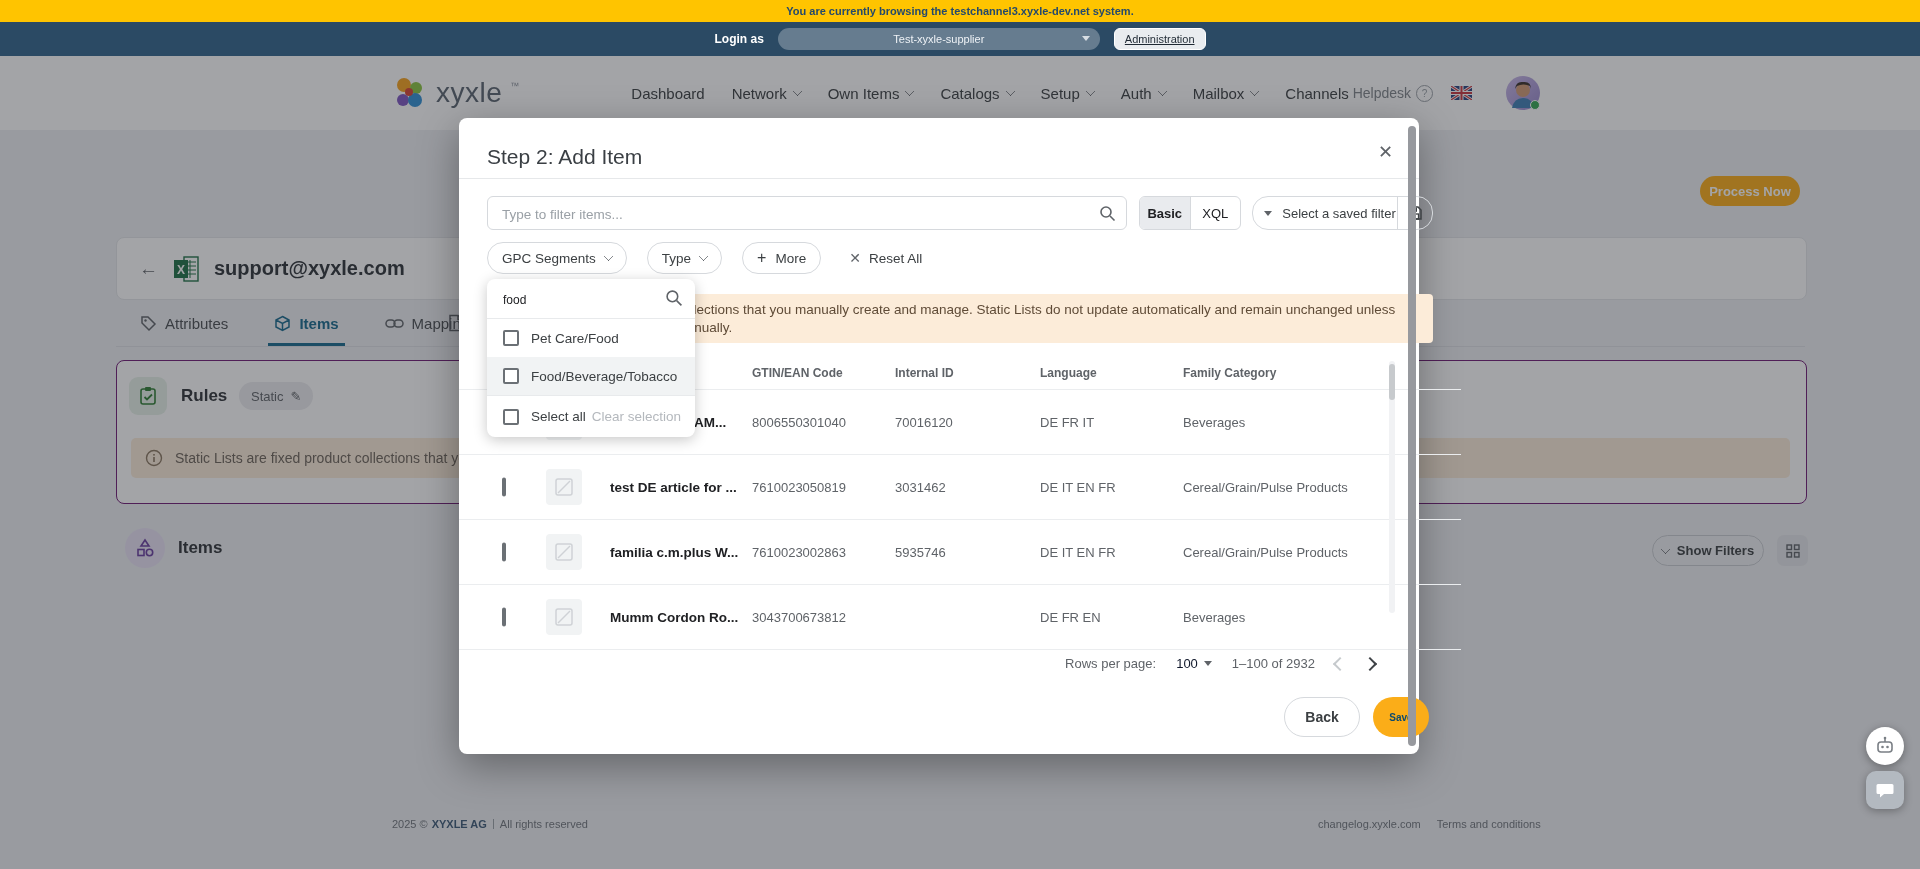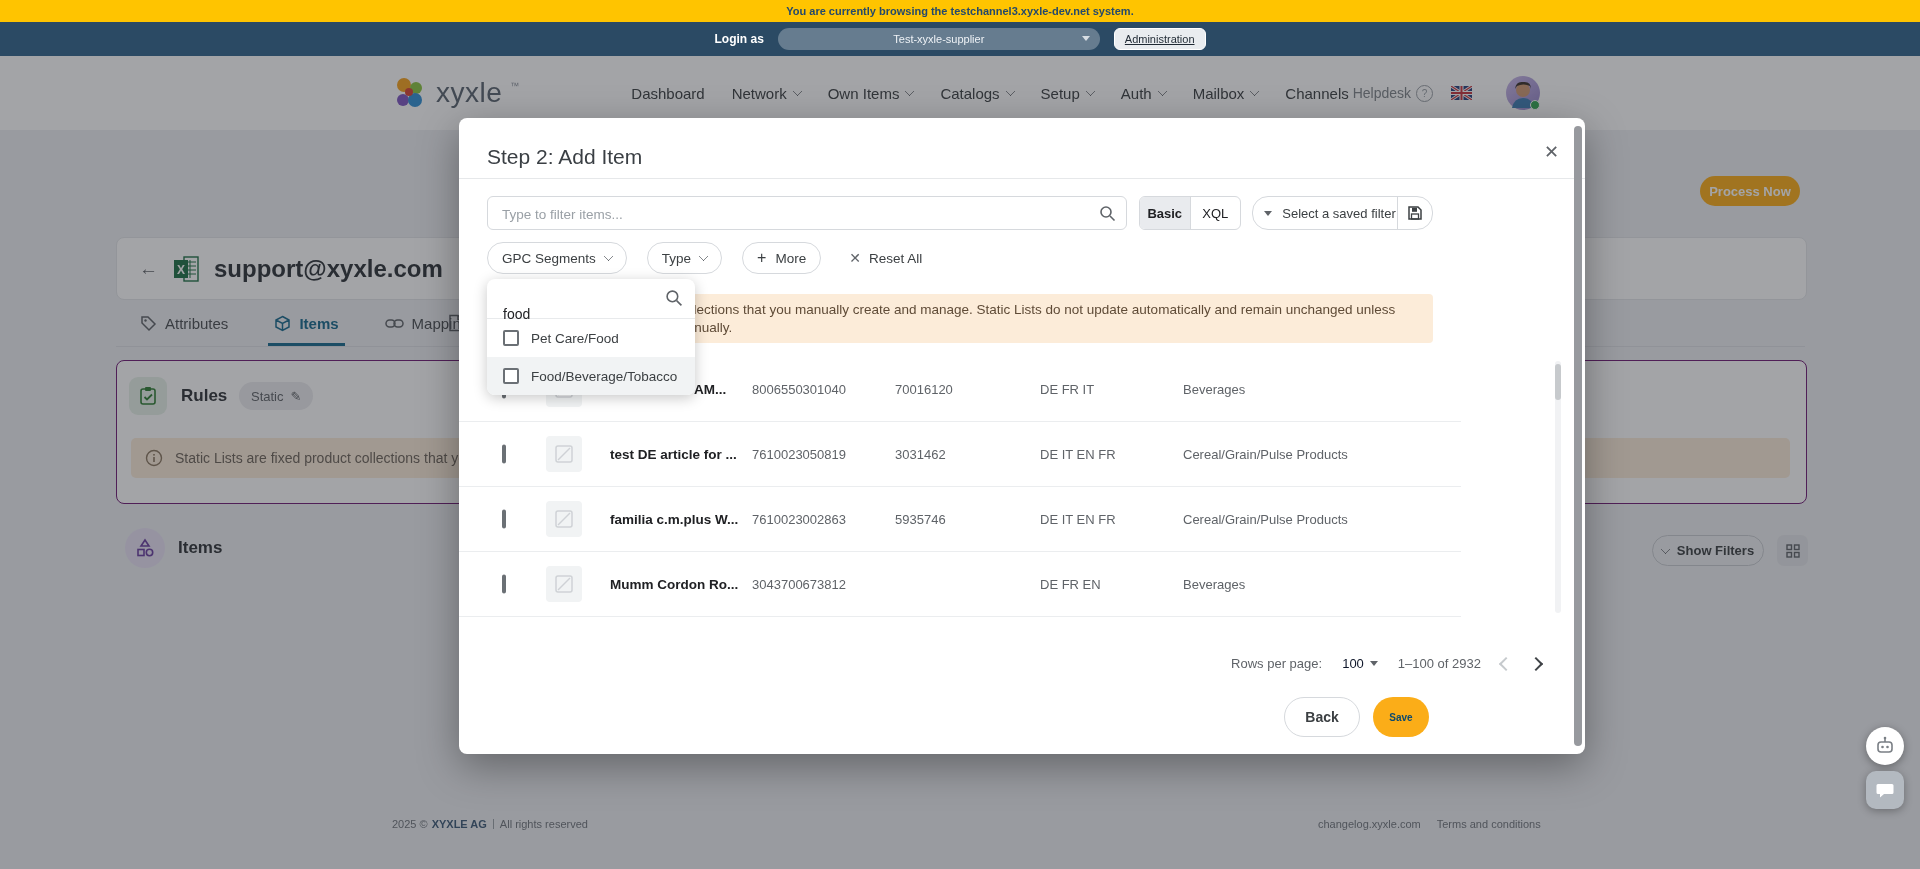--- a/index.html
+++ b/index.html
@@ -35,21 +35,21 @@
   .avatar{width:34px;height:34px;border-radius:50%;background:linear-gradient(135deg,#c9b8e8,#9787cd);
     position:relative;margin-left:16px;cursor:pointer;}
   .avatar .dot{position:absolute;right:0;bottom:0;width:8px;height:8px;background:#34a853;border:1.5px solid #fff;border-radius:50%;}
   
   .process-now{position:absolute;left:1700px;top:176px;width:100px;height:30px;background:#fbad18;border-radius:15px;
     color:#fff;font-weight:bold;font-size:13px;display:flex;align-items:center;justify-content:center;z-index:10;cursor:pointer;}
   .header-card{position:absolute;left:116px;top:237px;width:1689px;height:61px;background:#fff;
     border:1px solid #e3e5e8;border-radius:8px;display:flex;align-items:center;z-index:10;}
   .back-arrow{margin-left:22px;font-size:19px;color:#5f6368;cursor:pointer;}
   .excel-ic{margin-left:14px;}
-  .mailbox-title{margin-left:14px;font-size:24px;font-weight:bold;color:#2e3338;}
+  .mailbox-title{margin-left:14px;font-size:20px;font-weight:bold;color:#2e3338;}
   .tabs{position:absolute;left:140px;top:300px;height:46px;display:flex;gap:46px;align-items:center;z-index:10;
     font-size:15px;color:#4a4e52;}
   .tab{display:flex;align-items:center;gap:8px;position:relative;height:100%;cursor:pointer;}
   .tab.active{color:#17698d;font-weight:bold;}
   .tab.active::after{content:"";position:absolute;left:-6px;right:-6px;bottom:0;height:3px;background:#17698d;}
   .tabs-line{position:absolute;left:116px;top:346px;width:1689px;height:1px;background:#dfe1e5;z-index:9;}
   .hidden-tab-ic{position:absolute;left:447px;top:314px;z-index:10;}
   .rules-card{position:absolute;left:116px;top:360px;width:1689px;height:142px;background:#fff;border-radius:8px;
     border:1px solid #701a75;z-index:10;}
   .rules-icon{position:absolute;left:12px;top:16px;width:38px;height:38px;background:#e7f2e9;border-radius:9px;
@@ -70,21 +70,21 @@
   .grid-btn{position:absolute;left:1777px;top:535px;width:31px;height:31px;background:#e4e6ea;border-radius:7px;
     display:flex;align-items:center;justify-content:center;z-index:10;cursor:pointer;}
   .pf-left{position:absolute;left:392px;top:818px;font-size:11px;color:#70757c;z-index:10;display:flex;gap:4px;align-items:center;}
   .pf-left b{color:#3d5a77;}
   .pf-sep{border-left:1px solid #9aa0a6;height:10px;margin:0 2px;}
   .pf-right{position:absolute;left:1318px;top:818px;font-size:11px;color:#70757c;z-index:10;display:flex;gap:16px;}
   .pf-right span{cursor:pointer;}
   
   .overlay{position:absolute;left:0;top:56px;width:100%;height:813px;background:rgba(36,38,46,.42);z-index:40;}
   
-  .modal{position:absolute;left:459px;top:118px;width:1126px;height:636px;background:#fff;border-radius:8px;
+  .modal{position:absolute;left:459px;top:118px;width:960px;height:636px;background:#fff;border-radius:8px;
     box-shadow:0 12px 40px rgba(0,0,0,.35);z-index:100;}
   .modal-scroll{position:absolute;right:3px;top:8px;width:8px;height:620px;background:#97999e;border-radius:4px;z-index:30;}
   .m-title{position:absolute;left:28px;top:27px;font-size:21px;font-weight:500;color:#3a3f44;}
   .m-close{position:absolute;right:26px;top:25px;font-size:18px;color:#5f6368;cursor:pointer;line-height:1;}
   .m-divider{position:absolute;left:0;top:60px;width:100%;height:1px;background:#e6e8ea;}
   .m-search{position:absolute;left:28px;top:78px;width:640px;height:34px;border:1px solid #d6d9dd;border-radius:6px;box-sizing:border-box;}
   .m-search input{position:absolute;left:12px;top:1px;width:590px;height:30px;border:none;outline:none;font-size:13.5px;
     color:#202124;font-family:inherit;background:transparent;}
   .m-search input::placeholder{color:#9aa0a6;}
   .m-search .s-ic{position:absolute;right:10px;top:8px;}
@@ -130,21 +130,21 @@
   .pg-chev.left{transform:rotate(135deg);border-color:#c6cacd;cursor:default;}
   .pg-chev.right{transform:rotate(-45deg);}
   .m-back{position:absolute;left:825px;top:579px;width:76px;height:40px;border:1px solid #d6d9dd;border-radius:20px;
     background:#fff;font-size:14px;font-weight:bold;color:#3c4043;font-family:inherit;cursor:pointer;}
   .m-save{position:absolute;left:914px;top:579px;width:56px;height:40px;border:none;border-radius:20px;
     background:#fbad18;font-size:10px;font-weight:bold;color:#0c4a6e;font-family:Liberation Sans, sans-serif;cursor:pointer;}
   
   .dd{position:absolute;left:28px;top:161px;width:208px;background:#fff;border-radius:8px;z-index:20;
     box-shadow:0 3px 14px rgba(0,0,0,.22);overflow:hidden;}
   .dd-search{position:relative;height:39px;border-bottom:1px solid #e8eaec;}
-  .dd-search .val{position:absolute;left:16px;top:27px;font-size:14px;color:#202124;}
+  .dd-search .val{position:absolute;left:16px;top:14px;font-size:12px;color:#202124;}
   .dd-search .s-ic{position:absolute;right:12px;top:10px;}
   .dd-opt{height:38px;display:flex;align-items:center;cursor:pointer;}
   .dd-opt.hl{background:#f1f3f4;}
   .dd-opt .cb2{margin-left:16px;}
   .cb2{width:16px;height:16px;border:2px solid #6b7075;border-radius:2px;background:#fff;box-sizing:border-box;flex:0 0 auto;cursor:pointer;}
   .dd-opt span{margin-left:12px;font-size:13.5px;color:#3c4043;white-space:nowrap;}
   .dd-foot{height:41px;border-top:1px solid #e8eaec;display:flex;align-items:center;}
   .dd-foot .cb2{margin-left:16px;}
   .dd-foot .sa{margin-left:12px;font-size:13.5px;color:#3c4043;}
   .dd-foot .clear{margin-left:auto;margin-right:14px;font-size:13.5px;color:#b4b8bd;cursor:pointer;}
@@ -387,20 +387,26 @@
         <span class="reset-x">✕</span>
           <span>Reset All</span>
       </div>
     </div>
 
     <div class="m-banner">
       <span>Static Lists are fixed product collections that you manually create and manage. Static Lists do not update automatically and remain unchanged unless items are added or removed manually.</span>
     </div>
 
     <div class="tbl">
+      <div class="trow head">
+        <span class="cell hcell c-gtin">GTIN/EAN Code</span>
+        <span class="cell hcell c-id">Internal ID</span>
+        <span class="cell hcell c-lang">Language</span>
+        <span class="cell hcell c-fam">Family Category</span>
+      </div>
 
       <div class="trow body">
         <span class="cell c-check"><span class="cb"></span></span>
         <span class="cell c-img">
             <span class="imgph">
           <svg width="20" height="20" viewBox="0 0 20 20">
                 <rect x="2" y="2" width="16" height="16" rx="2" fill="none" stroke="#cfd2d6" stroke-width="1.5"></rect>
                 <line x1="4" y1="16" x2="16" y2="4" stroke="#cfd2d6" stroke-width="1.5"></line>
               </svg>
         </span>
@@ -491,20 +497,25 @@
         </svg>
       </div>
       <div class="dd-opt">
         <span class="cb2"></span>
         <span>Pet Care/Food</span>
       </div>
       <div class="dd-opt hl">
         <span class="cb2"></span>
         <span>Food/Beverage/Tobacco</span>
       </div>
+      <div class="dd-foot">
+        <span class="cb2"></span>
+        <span class="sa">Select all</span>
+        <span class="clear">Clear selection</span>
+      </div>
     </div>
 
     <div class="modal-scroll"></div>
   </div>
 
   <div class="bot-btn">
     <svg width="22" height="22" viewBox="0 0 22 22">
       <rect x="4" y="7" width="14" height="10" rx="3" fill="none" stroke="#7a7f85" stroke-width="1.6"></rect>
       <circle cx="8.5" cy="12" r="1.3" fill="#7a7f85"></circle>
       <circle cx="13.5" cy="12" r="1.3" fill="#7a7f85"></circle>

